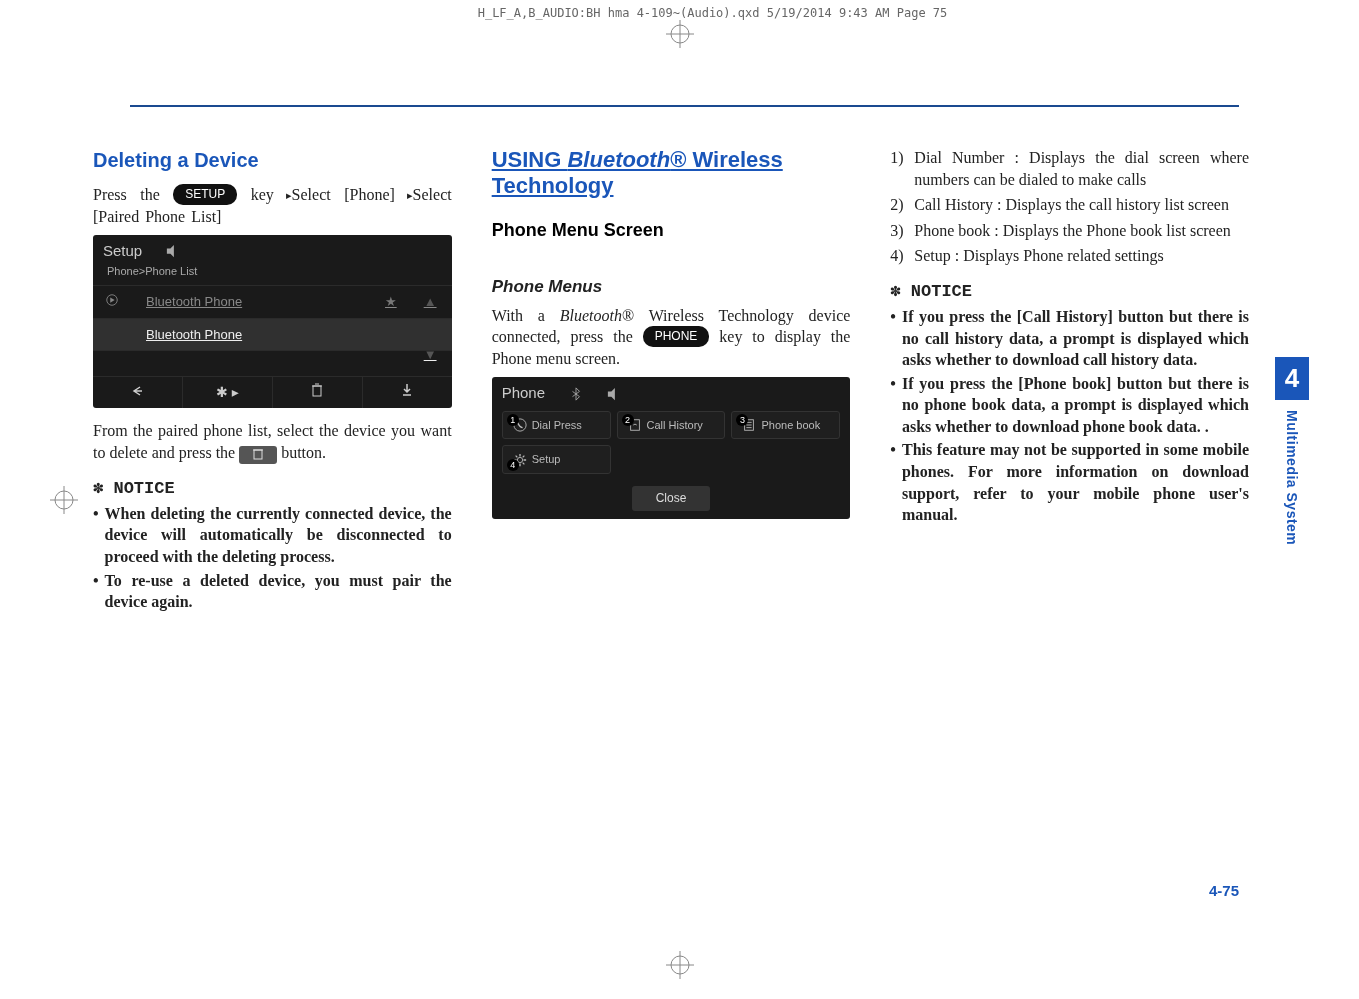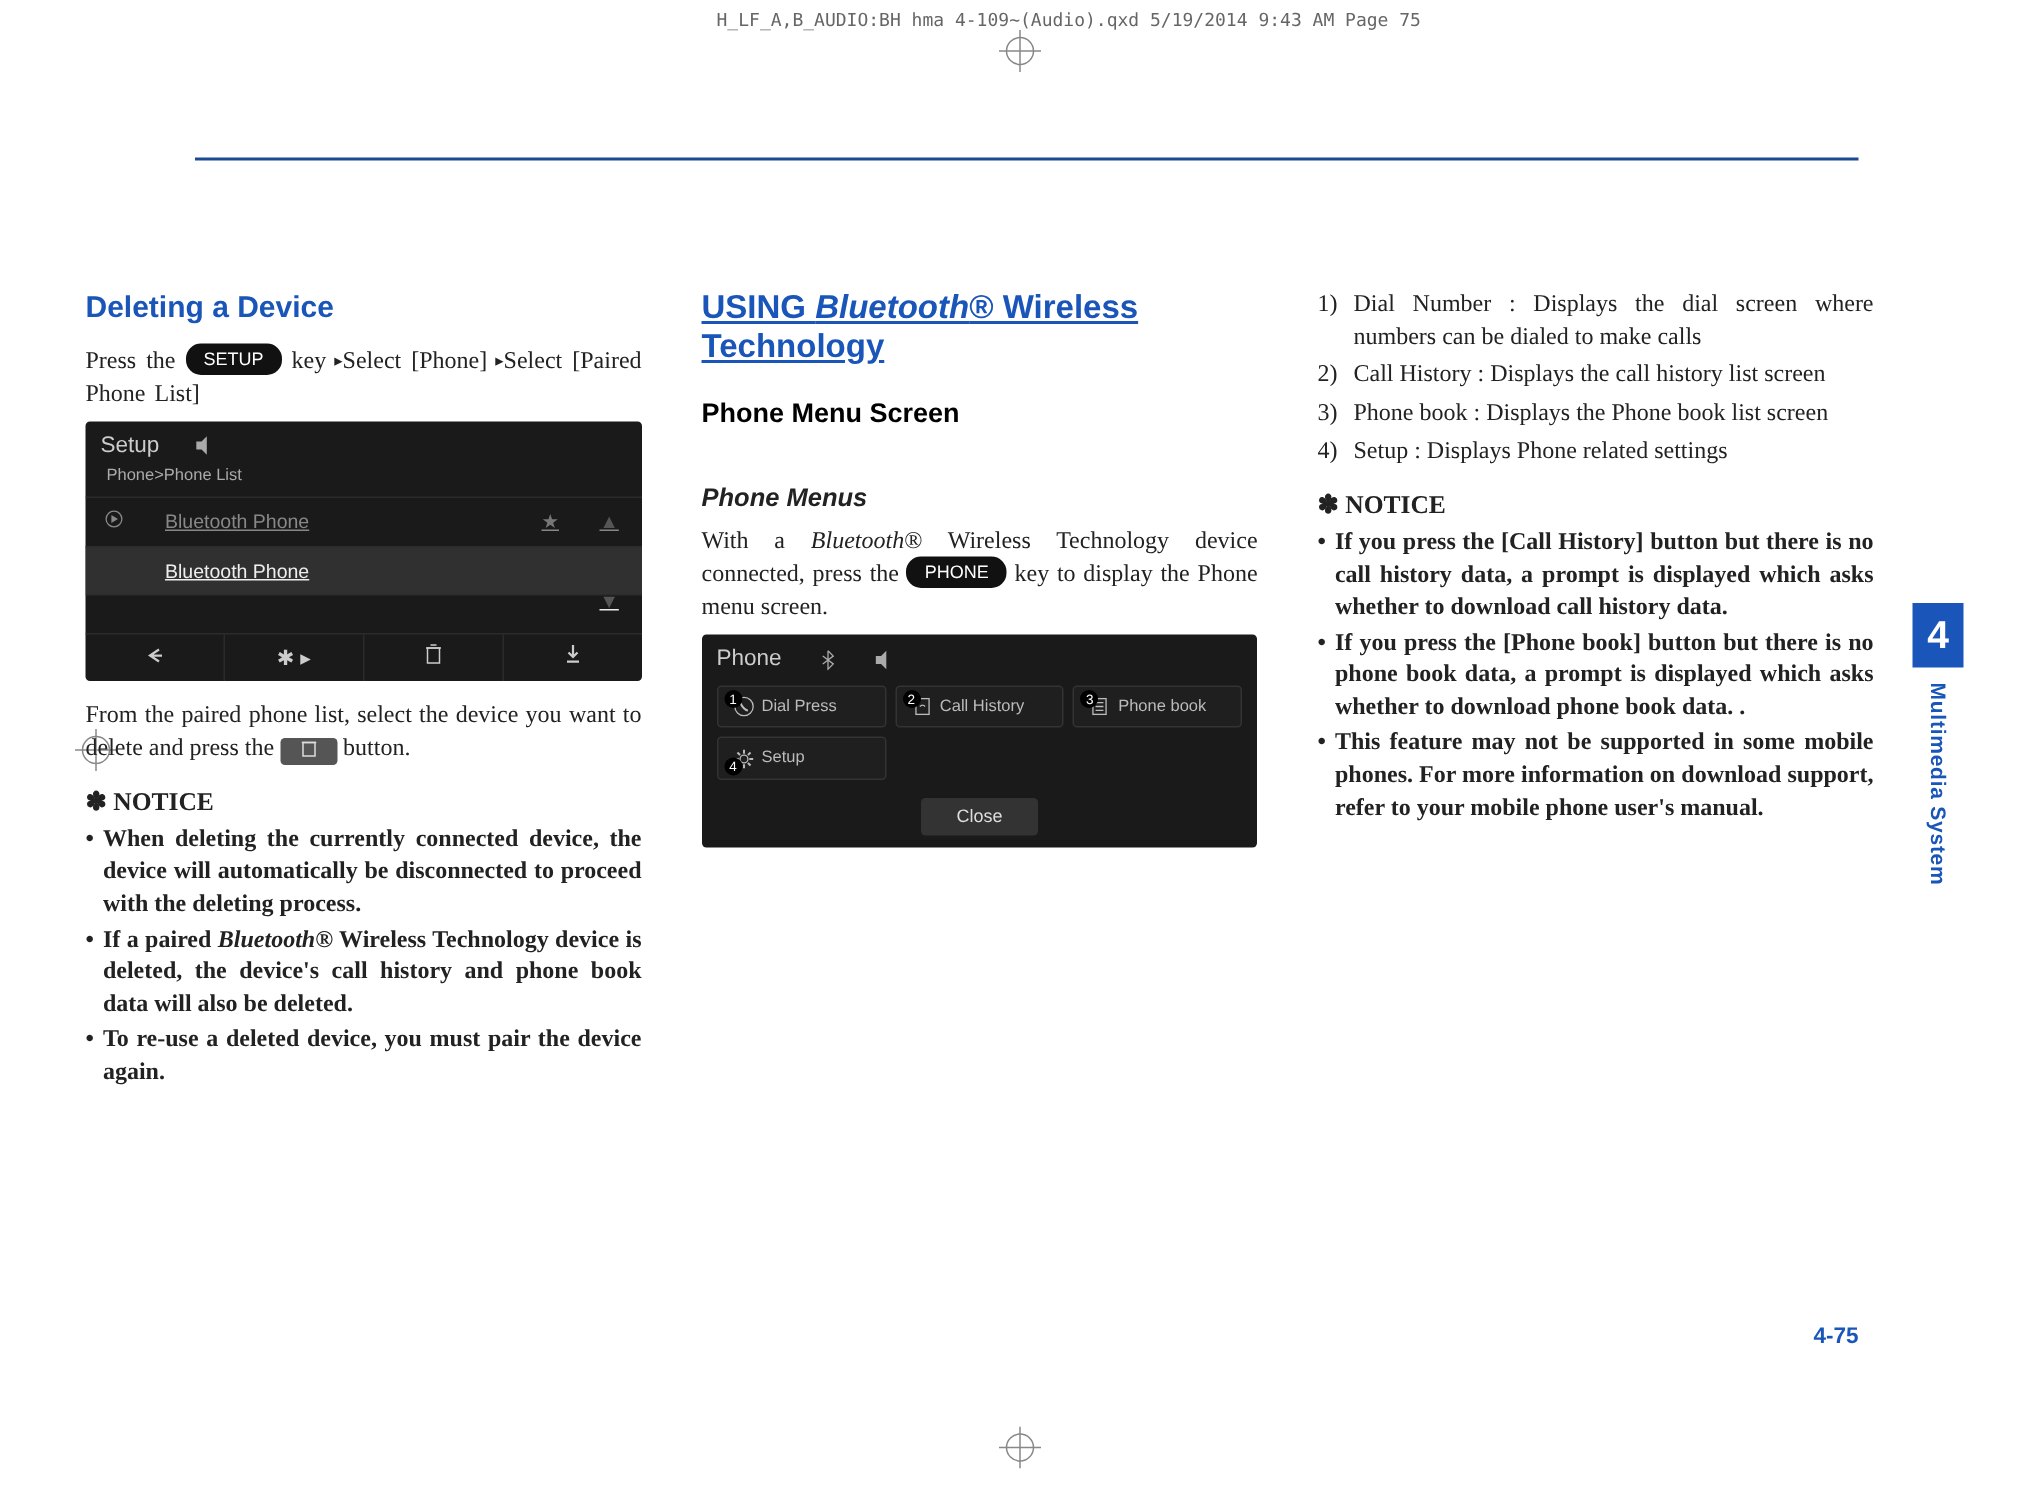--- a/index.html
+++ b/index.html
@@ -48,25 +48,24 @@
     color: #aaa;
   }
   .hr-top {
     border: none;
     border-top: 2px solid #1a4a90;
     margin: 85px 120px 0 130px;
   }
   .page-body {
     display: flex;
     gap: 40px;
-    padding: 40px 110px 0 57px;
+    padding: 40px 110px 0 93px;
     font-size: 16px;
     line-height: 1.35;
     position: relative;
-    margin-top: 45px;
   }
   .col { flex: 1 1 0; min-width: 0; }
   .col3 { position: relative; }
 
   .h-blue-lg {
     color: #1a56b9;
     font-family: Arial, sans-serif;
     font-size: 20px;
     font-weight: 700;
     margin-bottom: 10px;
@@ -88,21 +87,21 @@
     margin: 6px 0 12px 0;
   }
   .h-ital {
     font-family: Arial, sans-serif;
     font-size: 17px;
     font-style: italic;
     font-weight: 700;
     margin-bottom: 6px;
   }
   .h-notice {
-    font-family: Liberation Serif, serif;
+    font-family: Liberation Mono, monospace;
     font-size: 17px;
     font-weight: 700;
     margin: 14px 0 2px 0;
   }
   .h-notice::before { content: "✽ "; }
 
   .arrow::after { content: " ▸"; font-size: 11px; vertical-align: 1px; }
 
   .key {
     display: inline-block;
@@ -348,23 +347,20 @@
             <line x1="0" y1="2" x2="10" y2="2" stroke="#ddd" stroke-width="1"></line>
           </svg></span><span> button.</span>
     </p>
 
     <div class="h-notice">NOTICE</div>
     <ul class="bulleted bold-notice">
       <li>
           <span>When deleting the currently connected device, the device will automatically be disconnected to proceed with the deleting process.</span>
         </li>
       <li>
-          <span><span>If a paired </span><i>Bluetooth</i><span>®  Wireless Technology device is deleted, the device's call history and phone book data will also be deleted.</span></span>
-        </li>
-      <li>
           <span>To re-use a deleted device, you must pair the device again.</span>
         </li>
     </ul>
   </div>
 
   <div class="col">
     <div class="h-tech">
       <span>USING </span><i>Bluetooth</i><span>®  Wireless Technology</span>
     </div>
     <div class="h-blue-md">Phone Menu Screen</div>

